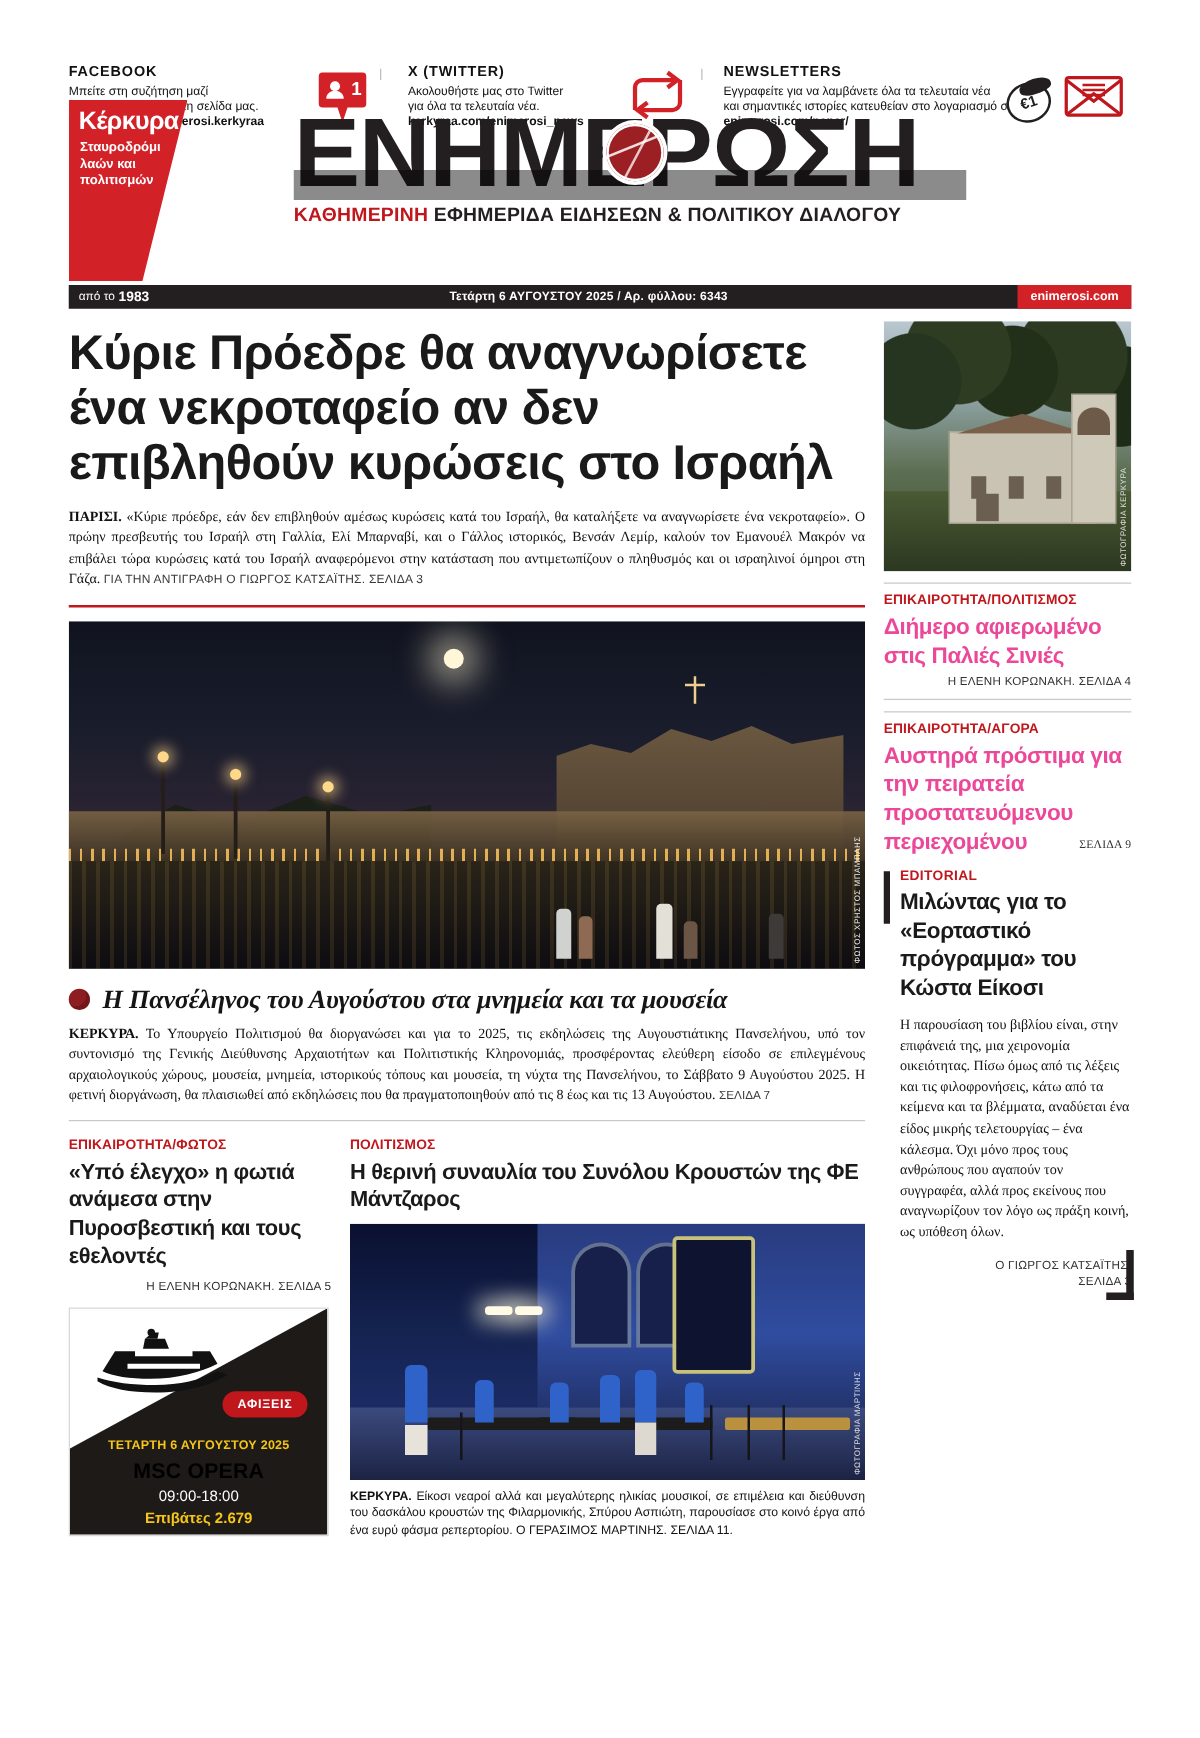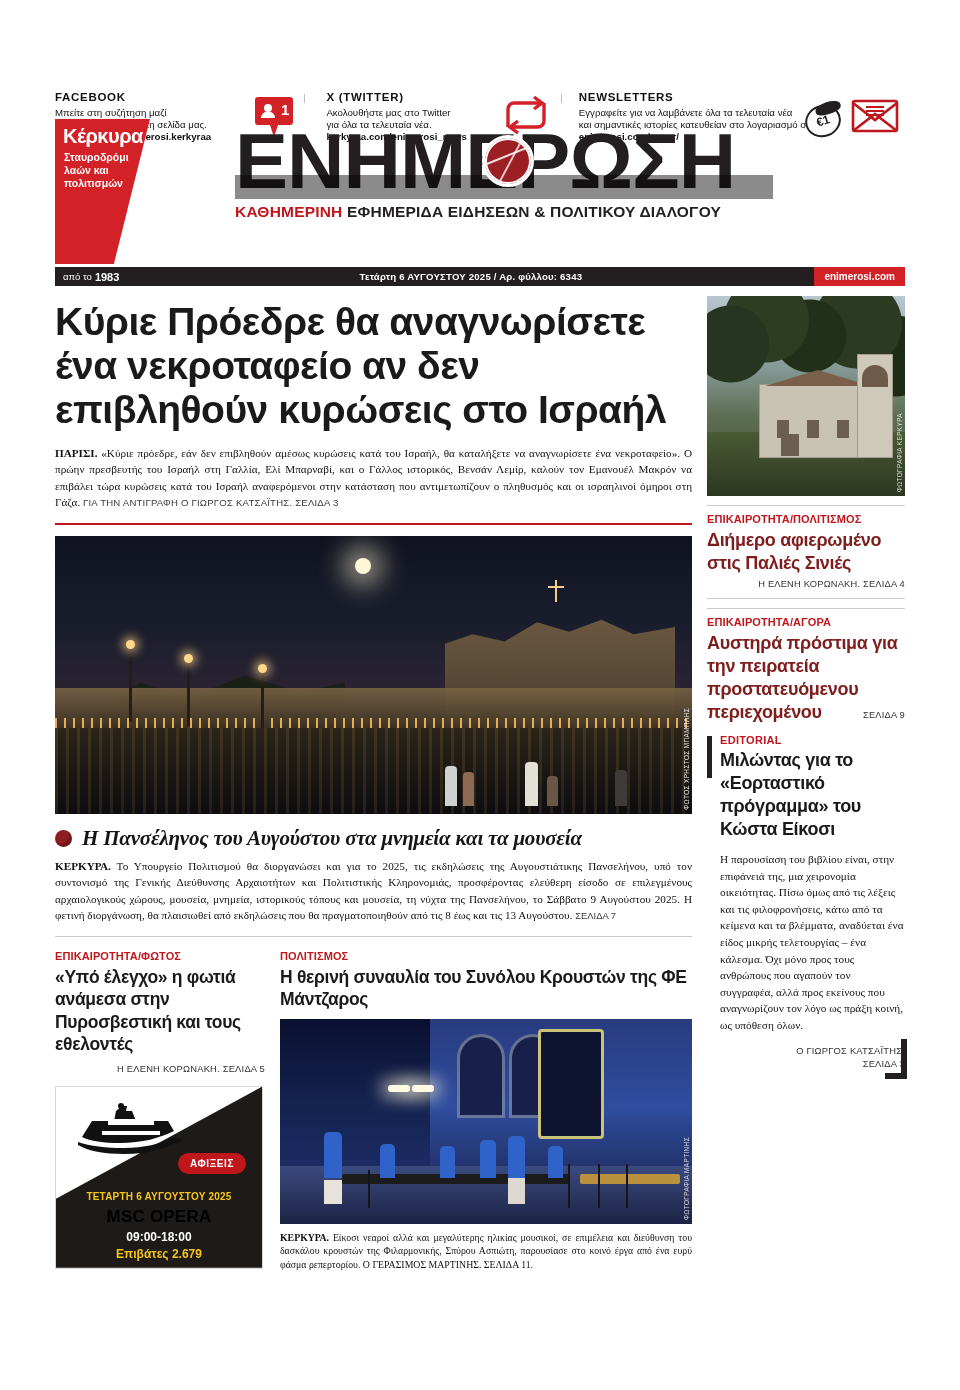--- a/index.html
+++ b/index.html
@@ -9,21 +9,21 @@
     width:960px; height:1390px;
     background:#ffffff;
     font-family:"Liberation Sans", sans-serif;
     color:#111;
     overflow:hidden;
     position:relative;
   }
   .page { position:relative; width:960px; height:1390px; padding:0 55px; }
 
   
-  .social { display:flex; padding-top:52px; height:78px;margin-top:39px; }
+  .social { display:flex; padding-top:52px; height:78px; }
   .soc-col { display:flex; align-items:flex-start; position:relative; }
   .soc-fb { width:250px; }
   .soc-tw { width:257px; padding-left:22px; }
   .soc-nl { width:345px; padding-left:18px; }
   .soc-sep { position:absolute; left:0; top:3px; bottom:14px; width:1px; background:#bdbdbd; }
   .soc-text { flex:1 1 auto; }
   .soc-title { font-size:11.5px; font-weight:bold; letter-spacing:.7px; color:#111; margin-bottom:4px; }
   .soc-line { font-size:9.7px; line-height:12.2px; color:#111; }
   .soc-line.bold { font-weight:bold; }
   .soc-icon { width:60px; display:flex; align-items:center; justify-content:center; padding-top:4px; }
@@ -145,42 +145,42 @@
   .ad-dark { position:absolute; inset:0; background:#1d1a18;
     clip-path:polygon(100% 0, 100% 100%, 0 100%, 0 62%); }
   .ad-ship { position:absolute; left:16px; top:14px; width:118px; height:62px; }
   .ad-badge { position:absolute; right:16px; top:66px; background:#c0171d; color:#fff;
     font-size:10px; font-weight:bold; letter-spacing:.6px; padding:5px 12px; border-radius:11px; }
   .ad-date { position:absolute; left:0; right:0; top:104px; text-align:center; color:#f5c518;
     font-size:10px; font-weight:bold; letter-spacing:.2px; }
   .ad-name { position:absolute; left:0; right:0; top:120px; text-align:center; color:#000000;
     font-size:17px; font-weight:bold; letter-spacing:.2px; }
   .ad-time { position:absolute; left:0; right:0; top:143px; text-align:center; color:#fff;
-    font-size:12px; font-weight:bold; }
+    font-size:12px; font-weight:normal; }
   .ad-pax { position:absolute; left:0; right:0; top:160px; text-align:center; color:#f5c518;
     font-size:12px; font-weight:bold; }
 
   .concert-photo { height:205px; margin-top:8px; position:relative; }
   .cp-bg { position:absolute; inset:0; background:linear-gradient(#0a1030 0%, #14224f 40%, #1b2b63 70%, #101a3a 100%); }
   .cp-wall { position:absolute; left:150px; top:0; right:0; bottom:58px;
     background:linear-gradient(180deg,#2b3f86,#3250a6 60%,#24356f); opacity:.92; }
   .cp-arch { position:absolute; top:18px; width:42px; height:78px; border-radius:21px 21px 0 0;
     background:#16204a; box-shadow:0 0 0 3px rgba(210,210,160,.35); }
   .cp-door { position:absolute; left:258px; top:10px; width:66px; height:110px;
     background:#0e1330; border:3px solid #c9c27a; border-radius:4px; }
   .cp-floor { position:absolute; left:0; right:0; bottom:0; height:58px;
     background:linear-gradient(#3b4a7e,#1c2344); }
   .cp-person { position:absolute; bottom:46px; background:#2f63c9; border-radius:5px 5px 0 0; }
   .cp-pants { position:absolute; bottom:20px; background:#e7e3db; }
   .cp-marimba { position:absolute; bottom:40px; height:10px; background:#1c1c1c; border-radius:2px; }
   .cp-stand { position:absolute; bottom:16px; width:2px; background:#15151a; }
   .cp-lamp { position:absolute; width:22px; height:7px; border-radius:3px; background:#fffbe6;
     box-shadow:0 0 16px 7px rgba(255,250,220,.55); }
 
-  .cap-sm { font-family:Liberation Serif, serif; font-size:9.8px; line-height:13.6px;
+  .cap-sm { font-family:Liberation Sans, sans-serif; font-size:9.8px; line-height:13.6px;
     margin-top:7px; text-align:justify; }
 
   
   .rphoto { height:200px; position:relative; overflow:hidden; }
   .rp-sky { position:absolute; inset:0; background:linear-gradient(#b9c7cf,#8fa3a6 30%,#5d6f52 60%,#3d4c32); }
   .rp-trees { position:absolute; inset:0;
     background:
       radial-gradient(circle at 12% 24%, #26351f 0 38px, transparent 39px),
       radial-gradient(circle at 30% 12%, #2e3d22 0 42px, transparent 43px),
       radial-gradient(circle at 52% 20%, #223019 0 36px, transparent 37px),
@@ -193,21 +193,21 @@
     background:#c9c3b4; border:1px solid #a49d8c; }
   .rp-roof { position:absolute; left:48px; bottom:110px; width:126px; height:16px;
     background:#7a5f4a; clip-path:polygon(8% 100%, 50% 0, 92% 100%); }
   .rp-tower { position:absolute; left:150px; bottom:38px; width:36px; height:104px;
     background:#cfc9ba; border:1px solid #a49d8c; }
   .rp-tower:before { content:""; position:absolute; left:4px; top:10px; right:4px; height:22px;
     background:#6d5a48; border-radius:14px 14px 0 0; }
   .rp-win { position:absolute; background:#6a5f50; }
 
   .r-item { padding-top:10px; }
-  .r-head { font-size:18px; line-height:23px; font-weight:bold; color:#7f1d1d; letter-spacing:-.3px; }
+  .r-head { font-size:18px; line-height:23px; font-weight:bold; color:#ec4899; letter-spacing:-.3px; }
   .r-body { font-family:"Liberation Serif", serif; font-size:11.2px; line-height:16px; margin-top:5px;
     text-align:justify; }
   .r-body b { font-weight:bold; }
   .r-ref { font-size:9.3px; text-align:right; color:#333; margin-top:4px; letter-spacing:.2px; }
   .r-pageonly { font-size:9.3px; color:#333; text-align:right; letter-spacing:.2px; }
 
   .editorial { position:relative; margin-top:14px; padding-left:13px; }
   .ed-bar { position:absolute; left:0; top:2px; width:5px; height:42px; background:#231f20; }
   .ed-kicker { font-size:11px; font-weight:bold; color:#c0171d; letter-spacing:.3px; }
   .ed-head { font-size:18px; line-height:23px; font-weight:bold; color:#1a1a1a; margin-top:3px;
@@ -456,21 +456,21 @@
         <div class="r-head">Διήμερο αφιερωμένο στις Παλιές Σινιές</div>
         <div class="r-ref">Η ΕΛΕΝΗ ΚΟΡΩΝΑΚΗ. ΣΕΛΙΔΑ 4</div>
       </div>
 
       <div class="kicker-line"></div>
 
       <div class="kicker-line"></div>
       <div class="r-item" style="padding-top:0;">
         <div class="kicker">ΕΠΙΚΑΙΡΟΤΗΤΑ/ΑΓΟΡΑ</div>
         <div class="r-head">Αυστηρά πρόστιμα για την πειρατεία προστατευόμενου περιεχομένου</div>
-        <div class="r-pageonly" style="margin-top:-14px;">ΣΕΛΙΔΑ 9</div>
+        <div class="r-pageonly" style="margin-top:-14px;font-family:Liberation Serif, serif;">ΣΕΛΙΔΑ 9</div>
       </div>
 
       <div class="editorial">
         <div class="ed-bar"></div>
         <div class="ed-kicker">EDITORIAL</div>
         <div class="ed-head">Μιλώντας για το «Εορταστικό πρόγραμμα» του Κώστα Είκοσι</div>
         <p class="ed-body">Η παρουσίαση του βιβλίου είναι, στην επιφάνειά της, μια χειρονομία οικειότητας. Πίσω όμως από τις λέξεις και τις φιλοφρονήσεις, κάτω από τα κείμενα και τα βλέμματα, αναδύεται ένα είδος μικρής τελετουργίας – ένα κάλεσμα. Όχι μόνο προς τους ανθρώπους που αγαπούν τον συγγραφέα, αλλά προς εκείνους που αναγνωρίζουν τον λόγο ως πράξη κοινή, ως υπόθεση όλων.</p>
         <div class="ed-sign">Ο ΓΙΩΡΓΟΣ ΚΑΤΣΑΪΤΗΣ.</div>
         <div class="ed-sign">ΣΕΛΙΔΑ 3</div>
         <div class="ed-corner"></div>

